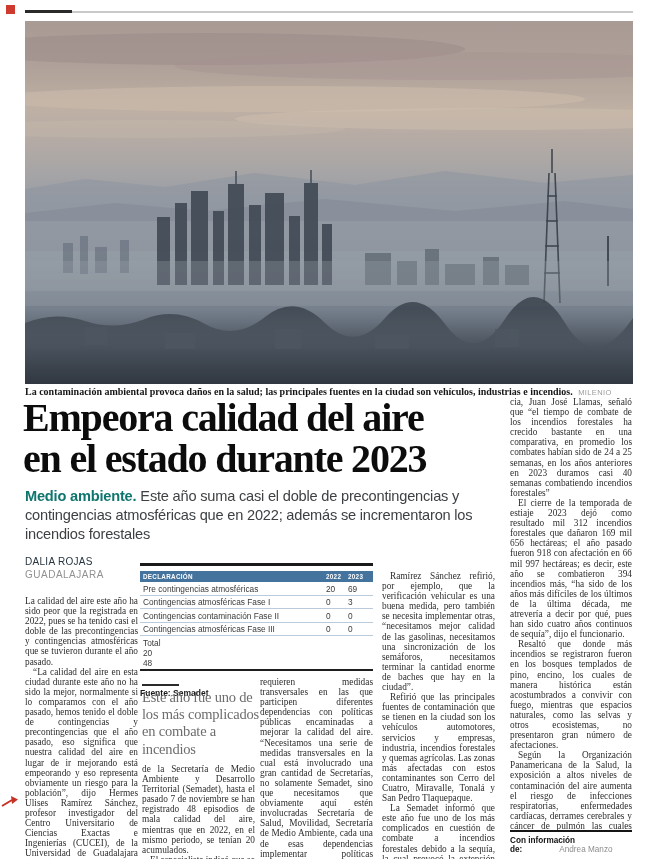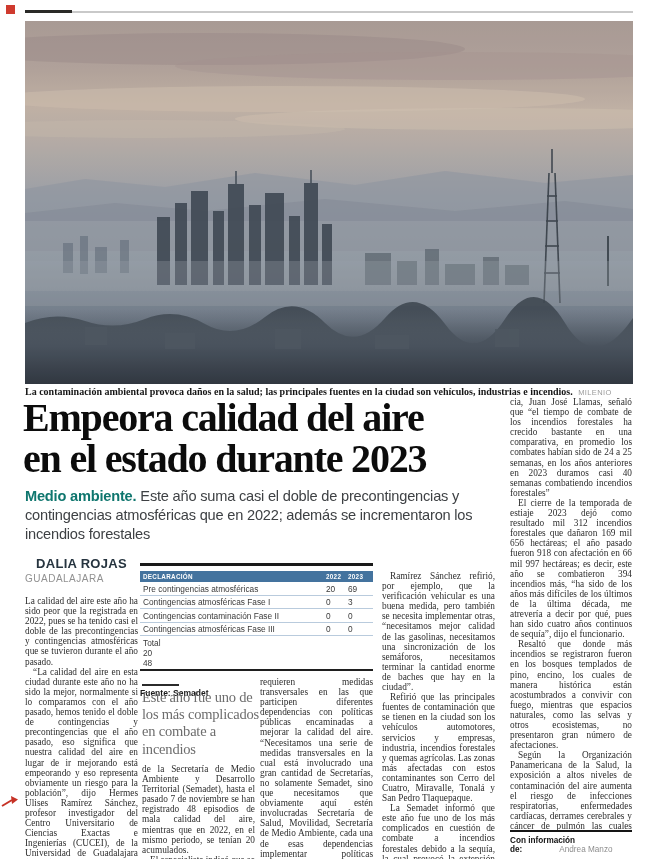--- a/index.html
+++ b/index.html
@@ -23,21 +23,21 @@
 
   .headline{left:23px;top:398px;width:500px;margin:0;font:700 40px/40.5px "Liberation Serif",serif;
     color:#0c0c0c;letter-spacing:-1.2px;}
   .headline span{display:block;}
 
   .deck{left:25px;top:487px;width:507px;margin:0;font:14.6px/18.8px "Liberation Sans",sans-serif;
     color:#3e4144;letter-spacing:-.2px;}
   .kicker{color:#0f766e;font-weight:700;margin-right:4px;}
 
   .byline{left:25px;top:556px;width:113px;font-family:"Liberation Sans",sans-serif;}
-  .byline .author{font-size:13px;font-weight:700;color:#26343f;letter-spacing:.3px;text-align:center;}
+  .byline .author{font-size:10px;font-weight:400;color:#26343f;letter-spacing:.3px;}
   .byline .loc{font-size:10px;color:#919191;letter-spacing:.5px;margin-top:2px;}
 
   
   .bodycol{position:absolute;width:113px;font:9.3px/10.1px "Liberation Serif",serif;
     text-align:justify;color:#2d2d2d;overflow:hidden;}
   .bodycol p{margin:0;padding:0;}
   .bodycol p.ind{text-indent:8px;}
   #col1{left:25px;top:596px;height:263px;}
   #col2{left:142px;top:764px;height:95px;}
   #col3{left:260px;top:677px;height:182px;}

